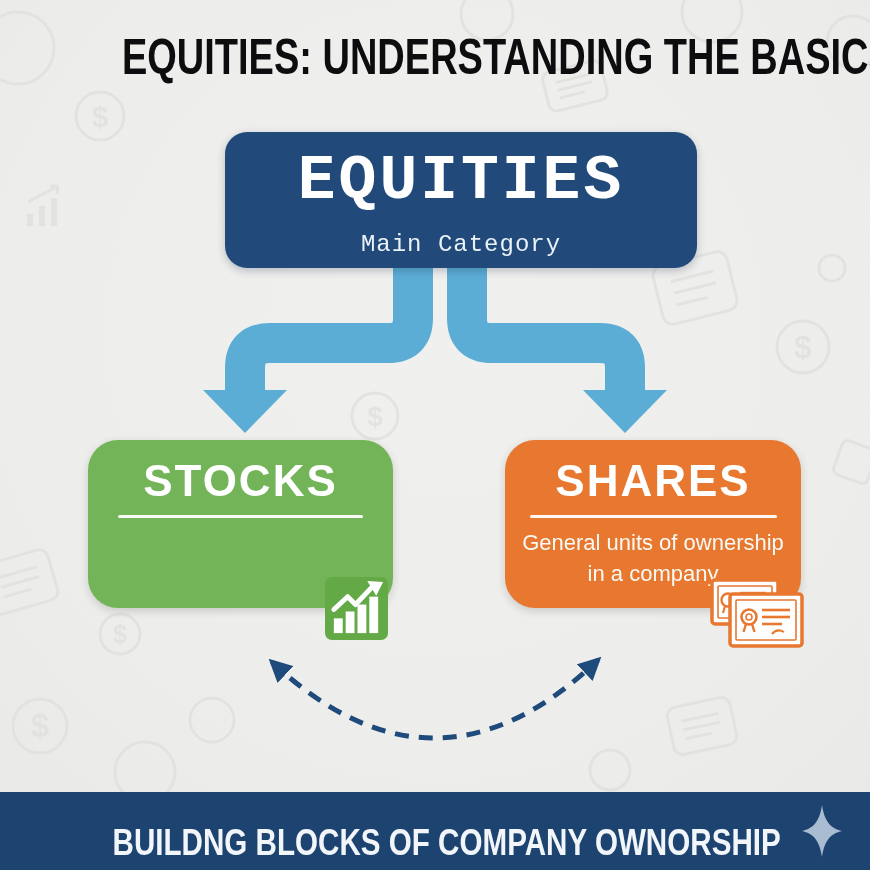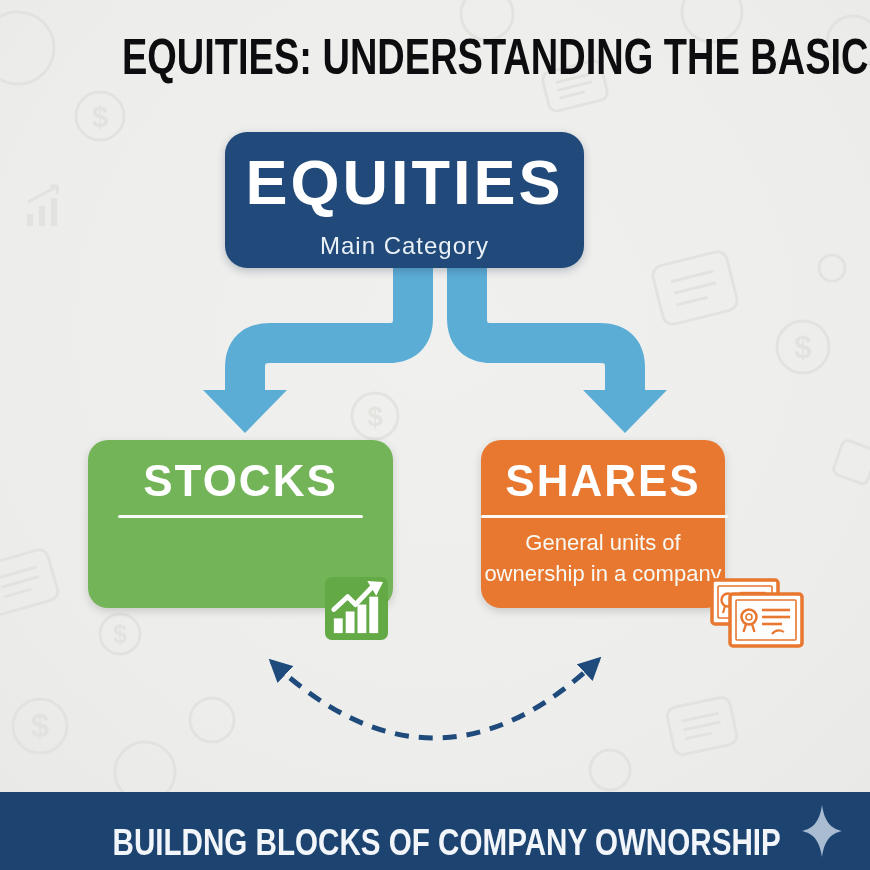--- a/index.html
+++ b/index.html
@@ -13,34 +13,35 @@
 
   
   .title{
     position:absolute;left:0;top:28px;width:870px;text-align:center;
     font-weight:bold;font-size:50px;color:#0D0D0F;margin:0;
   }
   .title .squeeze{display:inline-block;transform:scaleX(0.76);transform-origin:50% 50%;white-space:nowrap;letter-spacing:0px;}
 
   
   .root-box{
-    position:absolute;left:225px;top:132px;width:359px;height:136px;
+    position:absolute;left:225px;top:132px;width:472px;height:136px;
     background:#21497A;border-radius:22px;text-align:center;
     box-shadow:0 3px 8px rgba(20,40,70,0.25);
+    font-family:Liberation Mono, monospace;
   }
   .root-label{font-size:63px;font-weight:bold;color:#FFFFFF;letter-spacing:3px;margin-top:14px;}
   .root-sub{font-size:24px;color:#EAF1F7;letter-spacing:1px;margin-top:14px;}
 
   
   .child-box{
-    position:absolute;top:440px;height:168px;border-radius:20px;text-align:center;
+    position:absolute;top:440px;height:168px;border-radius:30px;text-align:center;
     box-shadow:0 3px 8px rgba(40,40,40,0.18);
   }
   .stocks{left:88px;width:305px;background:#74B458;}
-  .shares{left:481px;width:244px;background:#E8772F;}
+  .shares{left:505px;width:296px;background:#E8772F;}
   .child-label{font-size:44px;font-weight:bold;color:#FFFFFF;letter-spacing:2px;margin-top:16px;}
   .divider{height:3px;background:rgba(255,255,255,0.95);border-radius:2px;margin:9px auto 10px auto;}
   .stocks .divider{width:245px;}
   .shares .divider{width:247px;}
   .child-desc{font-size:22px;color:#F7FAF4;line-height:1.4;margin:0 auto;}
   .stocks .child-desc{max-width:248px;}
   .shares .child-desc{max-width:262px;}
 
   
   .chart-badge{position:absolute;left:325px;top:577px;width:63px;height:63px;}

